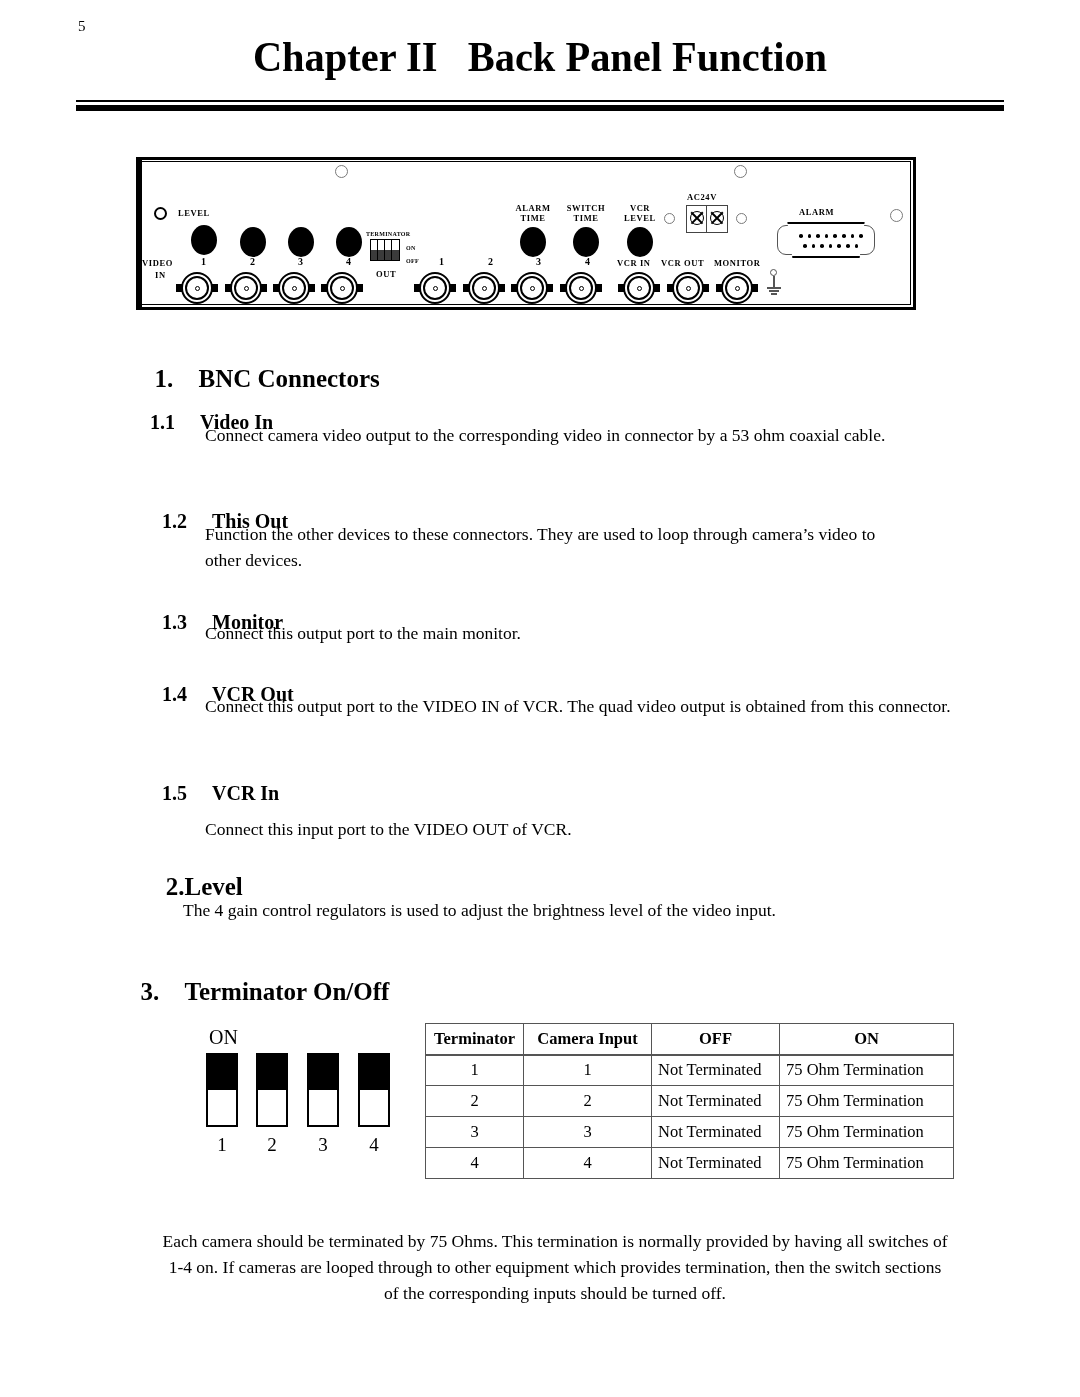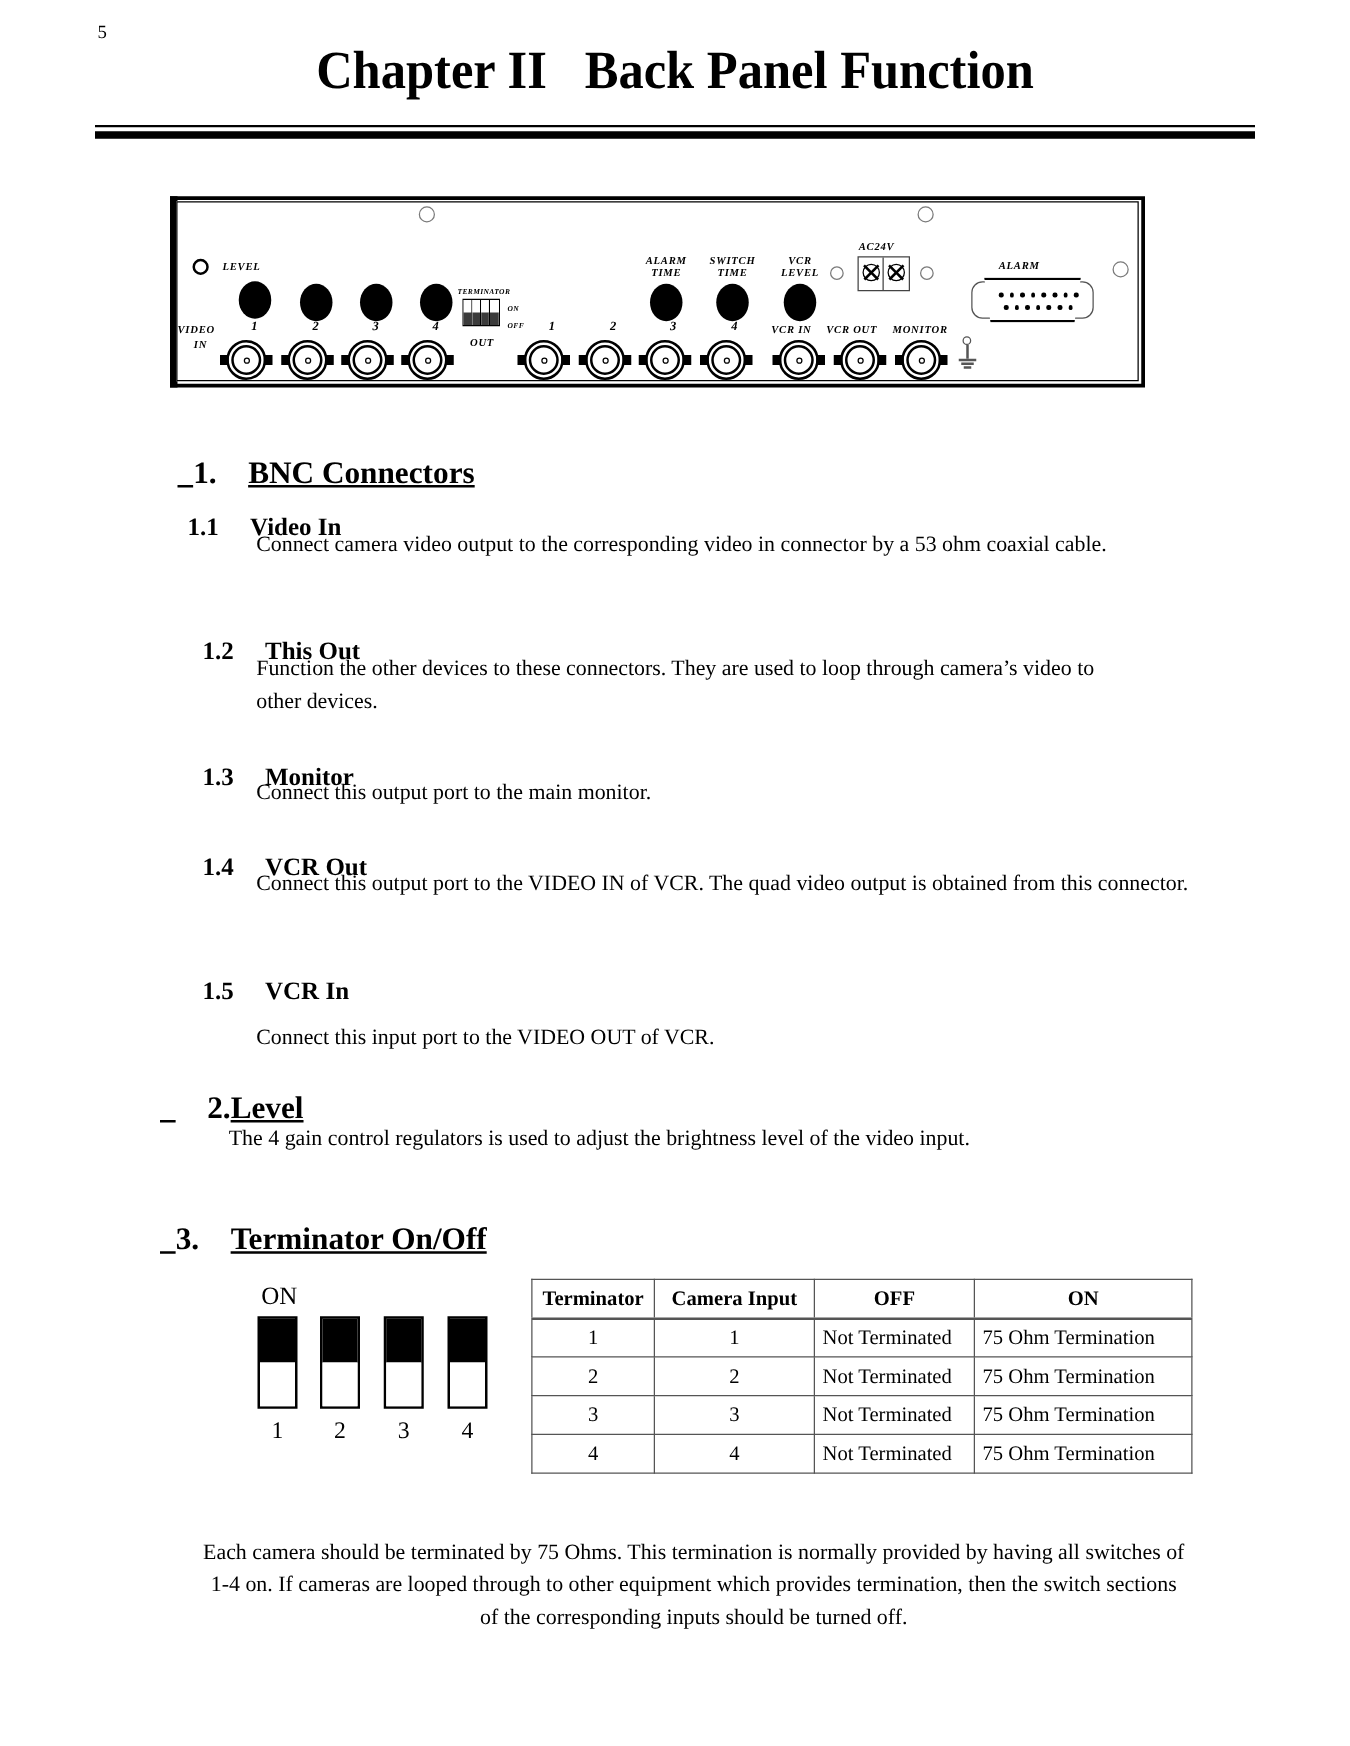--- a/index.html
+++ b/index.html
@@ -119,21 +119,20 @@
   
   .plabel {
     position: absolute;
     font-family: "Liberation Serif", "DejaVu Serif", serif;
     font-weight: bold;
     font-size: 8.5px;
     letter-spacing: 0.6px;
     line-height: 10px;
     white-space: pre;
     color: #000;
-    font-style: italic;
   }
   .plabel.num {
     font-size: 10px;
     letter-spacing: 0;
   }
   .plabel.tiny {
     font-size: 6px;
     letter-spacing: 0.3px;
   }
 
@@ -287,21 +286,20 @@
   .ground .b2 { left: 3px; top: 21px; width: 10px; }
   .ground .b3 { left: 5px; top: 24px; width: 6px; }
 
   
   .sec-h1 {
     position: absolute;
     font-size: 25px;
     font-weight: bold;
     font-family: "Liberation Serif", "DejaVu Serif", serif;
     white-space: pre;
-    text-decoration: underline;
   }
   .sec-h1 .num { display: inline-block; width: 44px; }
 
   .sec-h2 {
     position: absolute;
     font-size: 20px;
     font-weight: bold;
     font-family: "Liberation Serif", "DejaVu Serif", serif;
     white-space: pre;
   }

